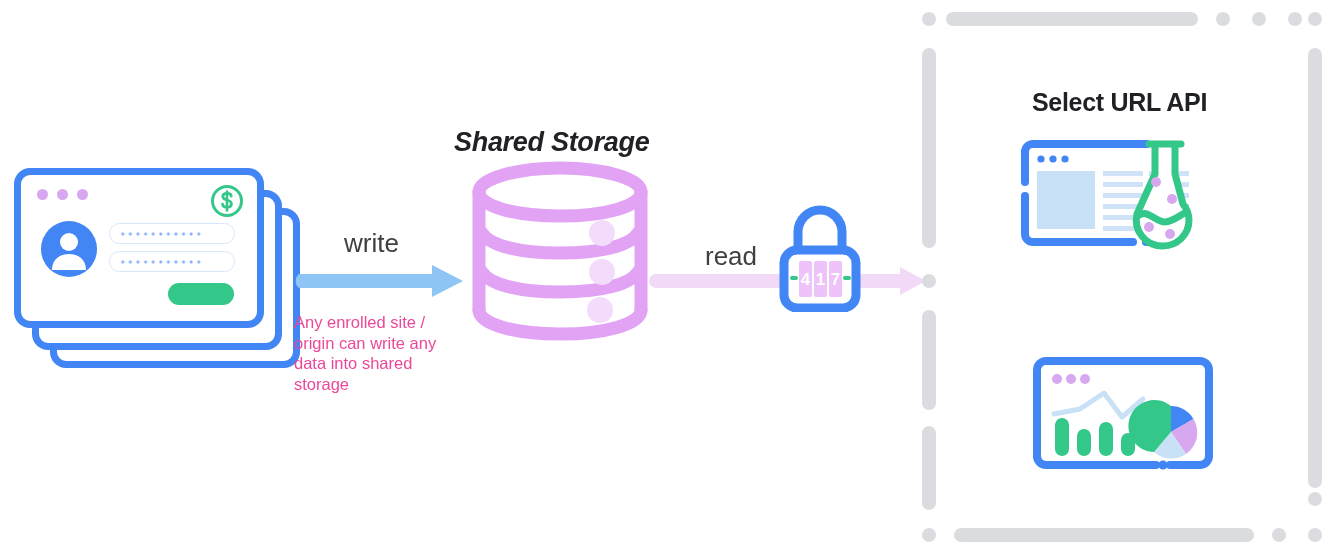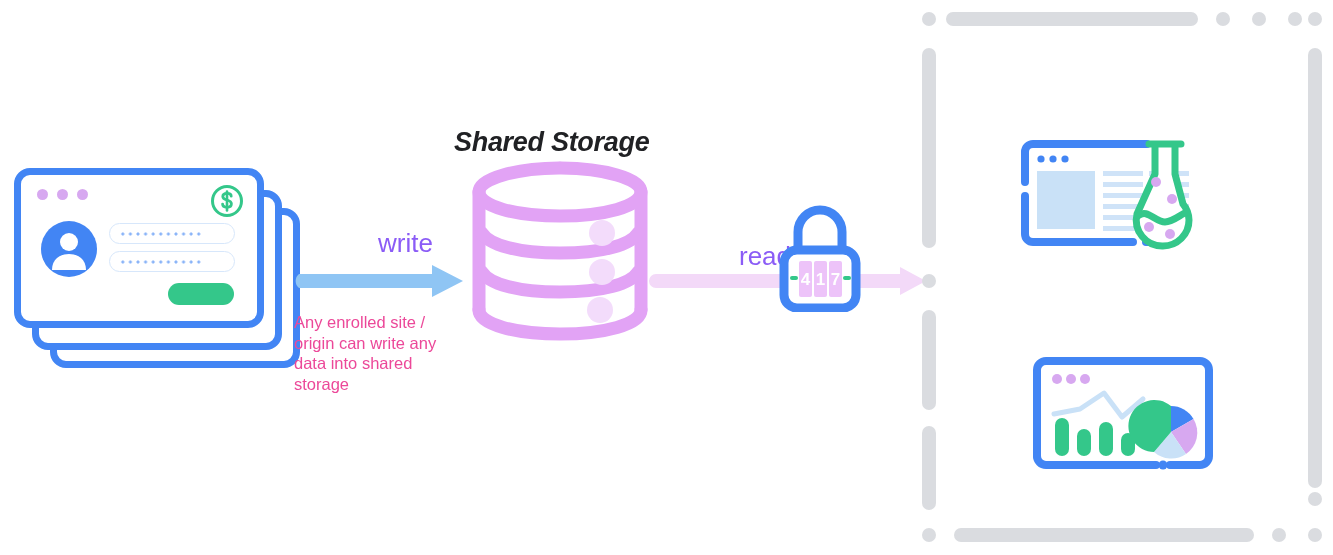--- a/index.html
+++ b/index.html
@@ -34,23 +34,22 @@
     font-weight: normal;
     font-size: 16.5px;
     line-height: 20.5px;
     color: #ec4899;
   }
   .arrow-label {
     position: absolute;
     font-family: "Liberation Sans", sans-serif;
     font-weight: normal;
     font-size: 26px;
-    color: #8b5cf6;
+    color: #404040;
     white-space: nowrap;
-    margin-left: 34px;
   }
 
   
   #cards { position: absolute; left: 8px; top: 160px; width: 300px; height: 215px; }
   .card-shell {
     position: absolute;
     border: 7px solid #4285f4;
     border-radius: 16px;
     background: #ffffff;
     box-sizing: border-box;
@@ -227,20 +226,21 @@
     <div class="panel-border dot-sq" style="left:386px;top:0px;"></div>
     <div class="panel-border dash-v" style="left:386px;top:36px; height:440px;"></div>
 
     <div class="panel-border dot-sq" style="left:0px;  top:516px;"></div>
     <div class="panel-border dash-h" style="left:32px; top:516px; width:300px;"></div>
     <div class="panel-border dot-sq" style="left:350px;top:516px;"></div>
     <div class="panel-border dot-sq" style="left:386px;top:516px;"></div>
     <div class="panel-border dot-sq" style="left:386px;top:480px;"></div>
   </div>
 
+  <div class="title" id="api-select-title">Select URL API</div>
 
   <div id="select-url-icon">
     <svg width="205" height="125" viewBox="0 0 205 125">
 
       <g fill="none" stroke="#4285f4" stroke-width="8" stroke-linecap="round">
         <path d="M10 48 L10 18 A8 8 0 0 1 18 10 L132 10"></path>
         <path d="M10 62 L10 100 A8 8 0 0 0 18 108 L118 108"></path>
         <path d="M131 108 L136 108"></path>
         <path d="M148 108 L153 108"></path>
       </g>

